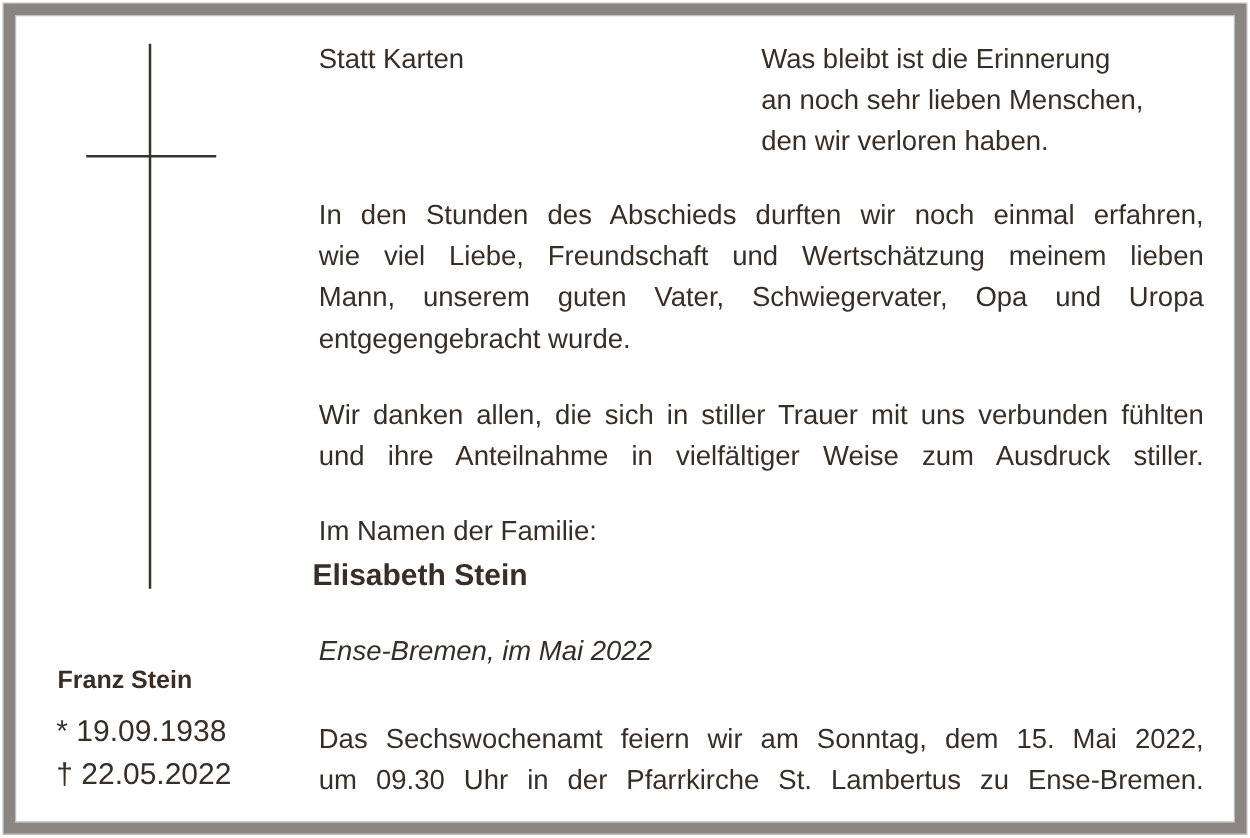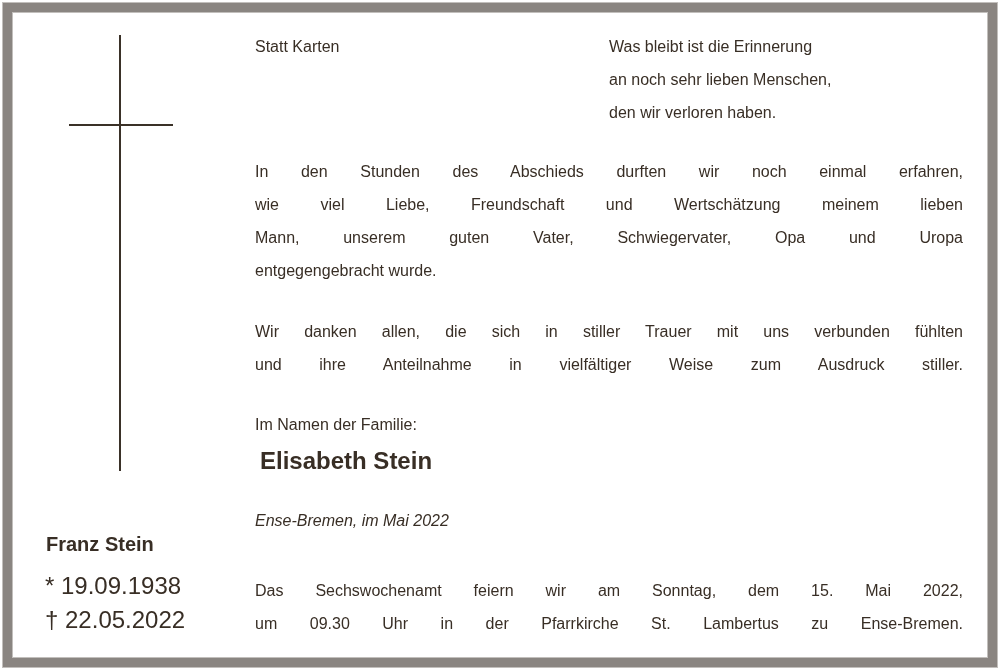--- a/index.html
+++ b/index.html
@@ -36,21 +36,21 @@
   .cross-h {
     position: absolute;
     left: 69px;
     top: 124px;
     width: 104px;
     height: 2px;
     background: #3a3128;
   }
   .txt {
     position: absolute;
-    font-size: 16px;
+    font-size: 22px;
     line-height: 33px;
     white-space: nowrap;
   }
   .statt-karten {
     left: 255px;
     top: 31px;
     line-height: 32px;
   }
   .epigraph {
     left: 609px;
@@ -70,21 +70,21 @@
     text-align-last: justify;
   }
   .nline {
     text-align: left;
   }
   .im-namen {
     left: 255px;
     top: 408px;
   }
   .signature {
-    left: 260px;
+    left: 250px;
     top: 444px;
     font-size: 24px;
     font-weight: bold;
   }
   .place-date {
     left: 255px;
     top: 504px;
     font-style: italic;
   }
   .deceased-name {

